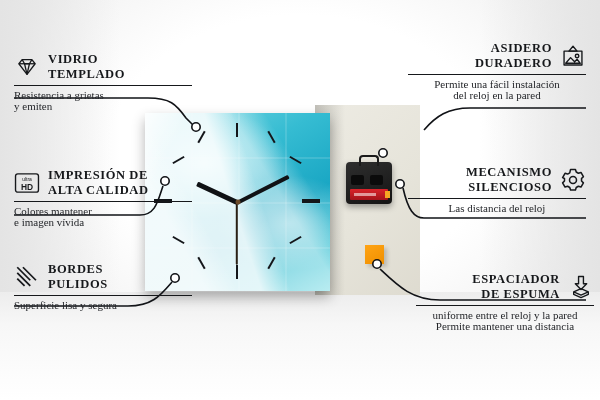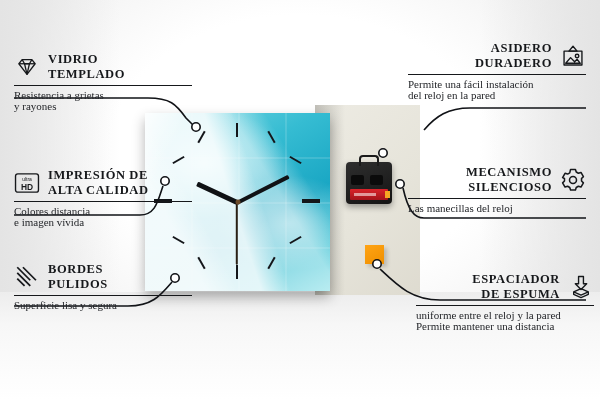--- a/index.html
+++ b/index.html
@@ -64,21 +64,21 @@
 
   
   .feat{position:absolute;width:178px;}
   .feat .head{display:flex;align-items:center;gap:8px;}
   .feat.right .head{flex-direction:row-reverse;}
   .title{font-family:"Liberation Serif",serif;font-weight:bold;font-size:12.5px;
     line-height:14.5px;letter-spacing:.6px;color:#16181b;text-transform:uppercase;}
   .feat.right .title{text-align:right;}
   .rule{height:1px;background:#16181b;margin:4px 0 4px;width:100%;}
   .desc{font-family:Liberation Serif, serif;font-size:11px;line-height:10.6px;color:#24262a;}
-  .feat.right .desc{text-align:left;}
+  .feat.right .desc{text-align:center;}
   .ico{width:26px;height:26px;flex:0 0 26px;display:block;}
 
   
   #wires{position:absolute;left:0;top:0;width:600px;height:400px;pointer-events:none;}
 </style>
 </head>
 <body>
 
 <div id="stage">
   <div class="band l"></div>
@@ -160,39 +160,39 @@
         </g>
       </svg>
       <div class="title">
         <div>VIDRIO</div>
         <div>TEMPLADO</div>
       </div>
     </div>
     <div class="rule"></div>
     <div class="desc">
       <div>Resistencia a grietas</div>
-      <div>y rayones</div>
+      <div>y emiten</div>
     </div>
   </div>
 
   <div class="feat left" style="left:14px;top:168px;">
     <div class="head">
       <svg class="ico" viewBox="0 0 34 30">
         <rect x="2" y="3" width="30" height="24" rx="3" fill="none" stroke="#16181b" stroke-width="1.8"></rect>
         <text x="17" y="13" font-family="Liberation Sans, sans-serif" font-size="6.5" text-anchor="middle" fill="#16181b">ultra</text>
         <text x="17" y="24" font-family="Liberation Sans, sans-serif" font-size="11" font-weight="bold" text-anchor="middle" fill="#16181b">HD</text>
       </svg>
       <div class="title">
         <div>IMPRESIÓN DE</div>
         <div>ALTA CALIDAD</div>
       </div>
     </div>
     <div class="rule"></div>
     <div class="desc">
-      <div>Colores distancia</div>
+      <div>Colores mantener</div>
       <div>e imagen vívida</div>
     </div>
   </div>
 
   <div class="feat left" style="left:14px;top:262px;">
     <div class="head">
       <svg class="ico" viewBox="0 0 32 30">
         <g stroke="#16181b" stroke-width="2.1" fill="none" stroke-linecap="butt">
           <path d="M4 4 L18 4 L4 18 Z" stroke="none" fill="none"></path>
           <path d="M4 3 L20 19"></path>
@@ -242,21 +242,21 @@
           <circle cx="16" cy="16" r="4.3"></circle>
         </g>
       </svg>
       <div class="title">
         <div>MECANISMO</div>
         <div>SILENCIOSO</div>
       </div>
     </div>
     <div class="rule"></div>
     <div class="desc">
-      <div>Las manecillas del reloj</div>
+      <div>Las distancia del reloj</div>
     </div>
   </div>
 
   <div class="feat right" style="left:416px;top:272px;">
     <div class="head">
       <svg class="ico" viewBox="0 0 32 30">
         <g fill="none" stroke="#16181b" stroke-width="1.7" stroke-linejoin="round">
           <path d="M13 2 h6 v9 h4 l-7 7 -7-7 h4 z"></path>
           <path d="M7 21 L16 17 L25 21 L16 25 Z"></path>
           <path d="M7 21 v3 L16 28 L25 24 v-3"></path>

